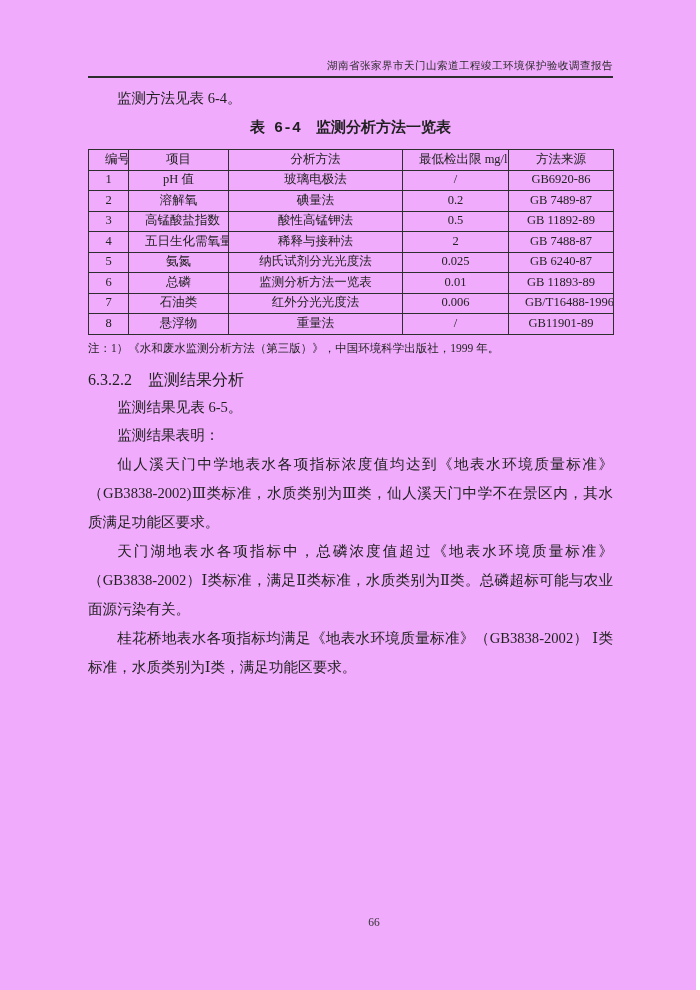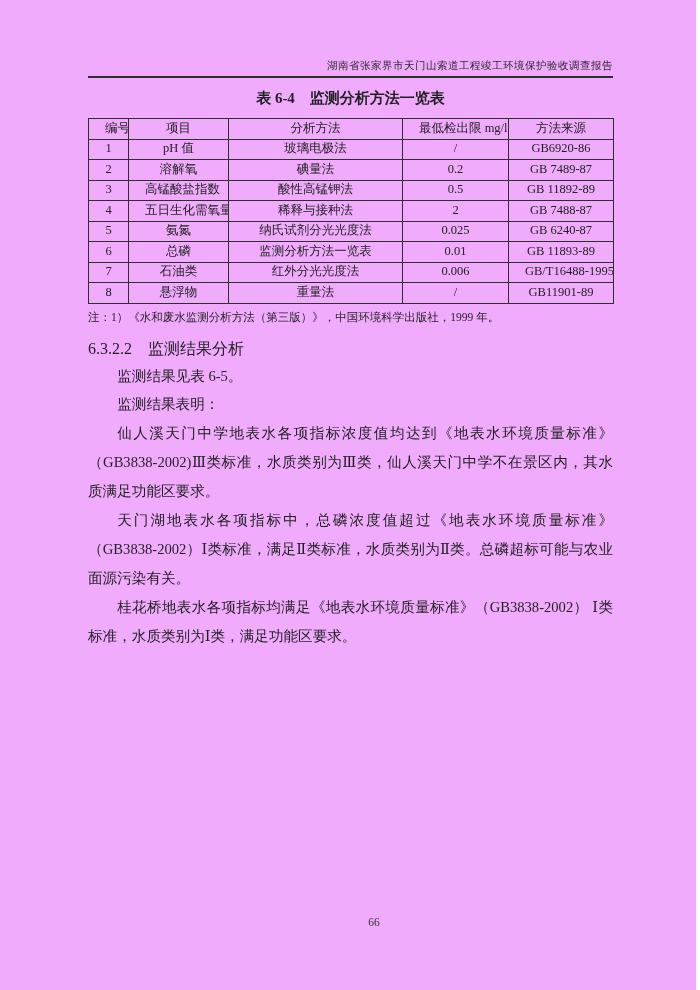--- a/index.html
+++ b/index.html
@@ -46,21 +46,21 @@
     font-size: 14.5px;
     line-height: 22px;
     text-indent: 2em;
   }
   .table-title {
     margin: 0 0 9px 0;
     text-align: center;
     font-weight: bold;
     font-size: 15px;
     line-height: 22px;
-    font-family: Liberation Serif, serif;
+    font-family: Liberation Mono, monospace;
   }
   table.methods {
     width: 525px;
     border-collapse: collapse;
     table-layout: fixed;
     font-size: 12.5px;
     color: #222;
   }
   table.methods th,
   table.methods td {
@@ -109,20 +109,21 @@
 <body>
 
 <div class="page">
 
   <div class="running-header">湖南省张家界市天门山索道工程竣工环境保护验收调查报告</div>
 
   <div class="header-rule"></div>
 
   <div class="content">
 
+    <p class="intro-para">监测方法见表 6-4。</p>
 
     <div class="table-title">表 6-4　监测分析方法一览表</div>
 
     <table class="methods">
       <colgroup>
         <col style="width:40px">
         <col style="width:100px">
         <col style="width:174px">
         <col style="width:106px">
         <col style="width:105px">
@@ -177,21 +178,21 @@
           <td>总磷</td>
           <td>监测分析方法一览表</td>
           <td>0.01</td>
           <td>GB 11893-89</td>
         </tr>
         <tr>
           <td>7</td>
           <td>石油类</td>
           <td>红外分光光度法</td>
           <td>0.006</td>
-          <td>GB/T16488-1995</td>
+          <td>GB/T16488-1996</td>
         </tr>
         <tr>
           <td>8</td>
           <td>悬浮物</td>
           <td>重量法</td>
           <td>/</td>
           <td>GB11901-89</td>
         </tr>
       </tbody>
     </table>

